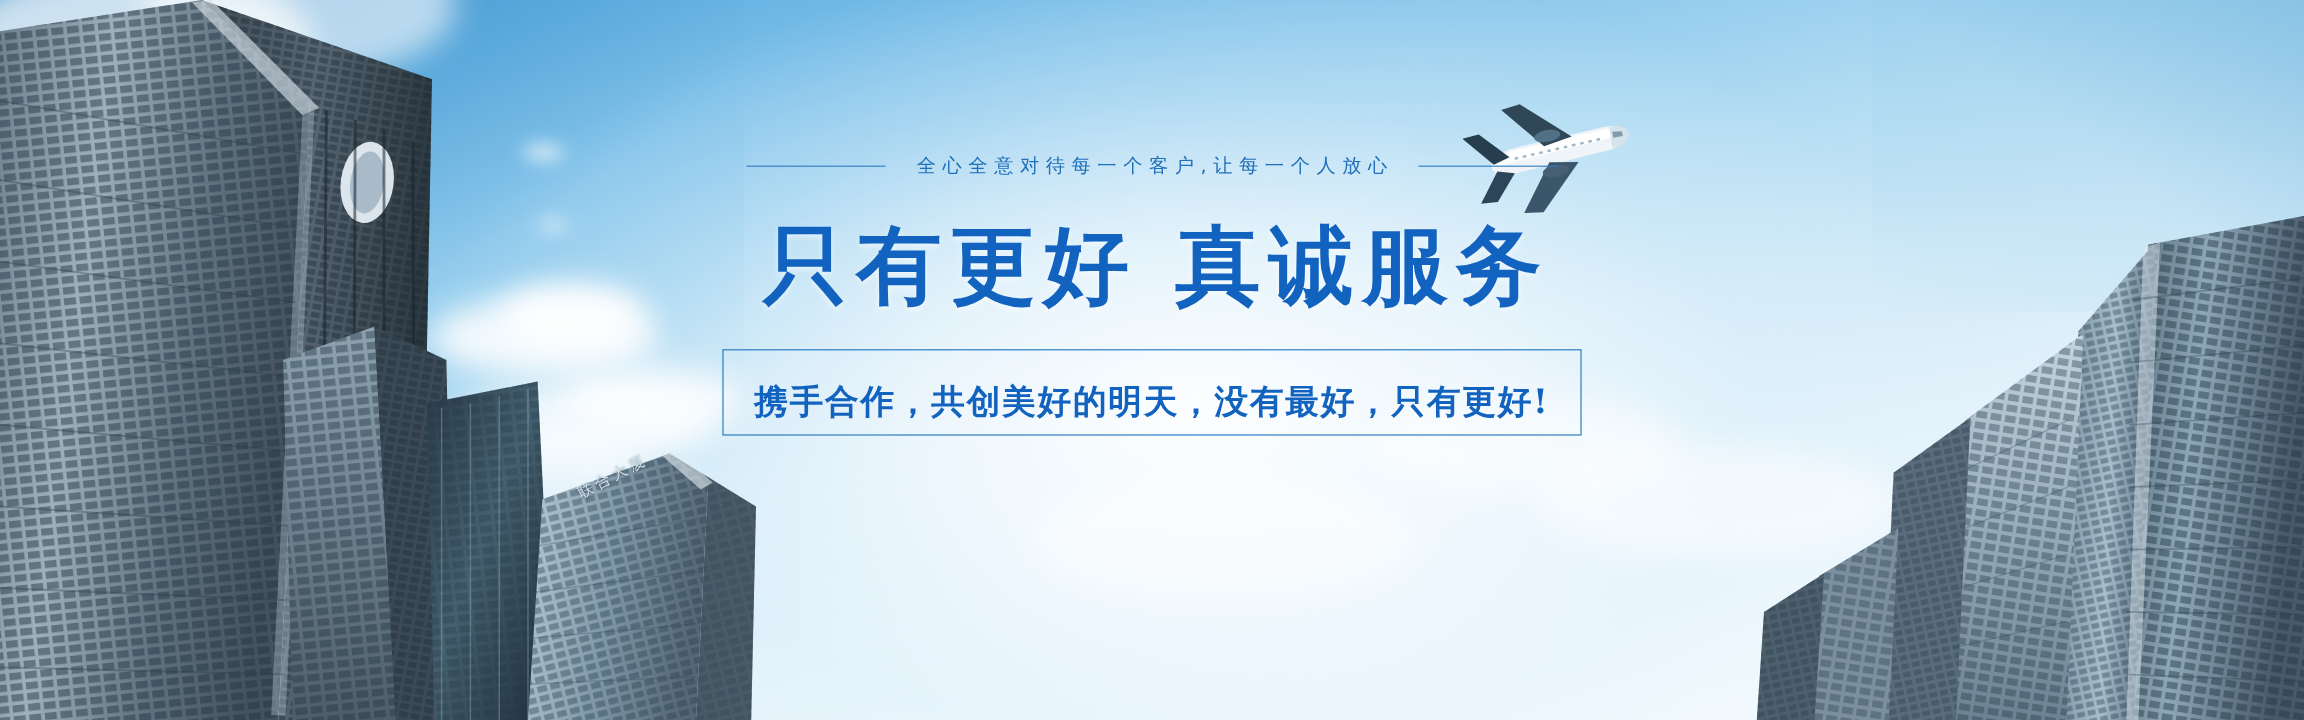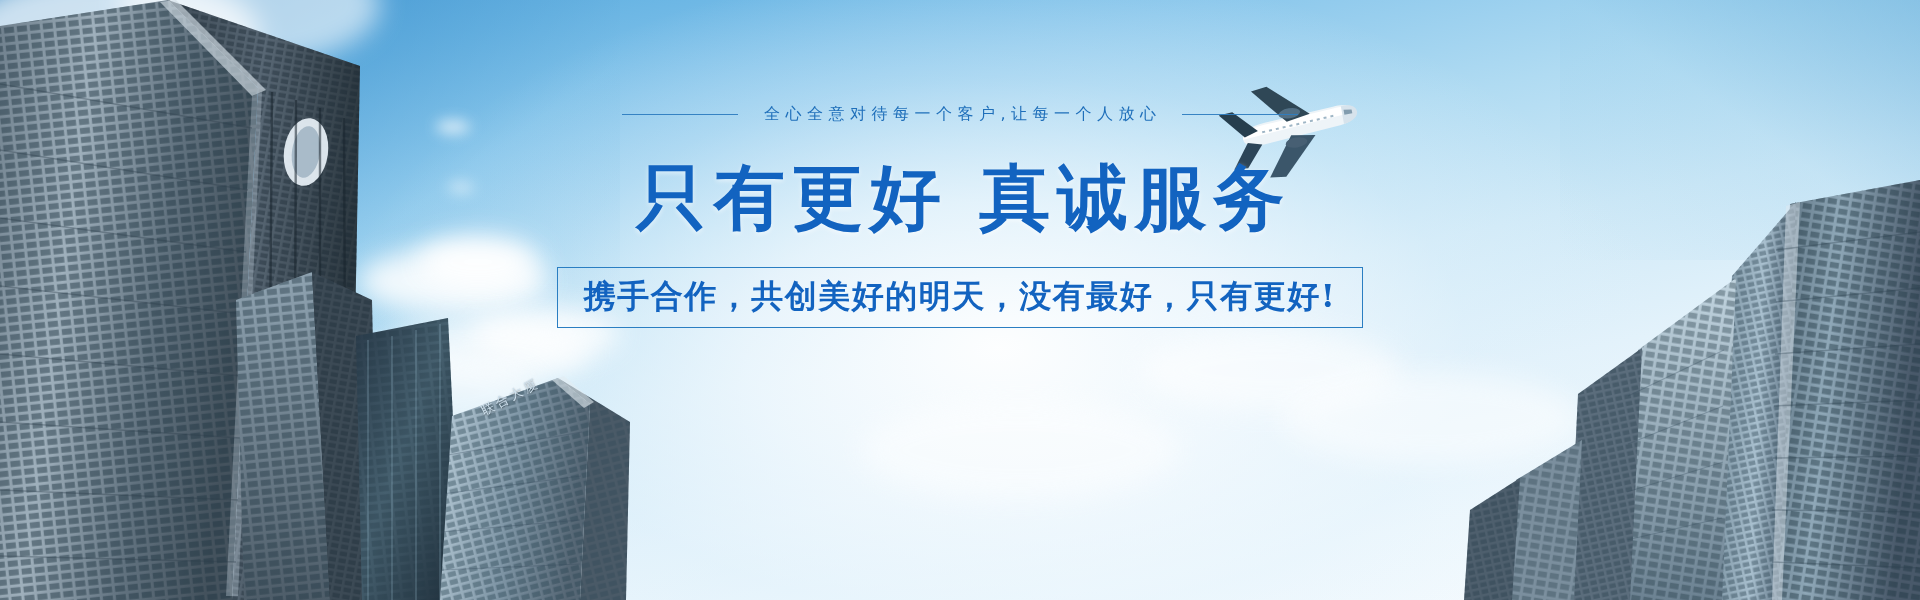--- a/index.html
+++ b/index.html
@@ -36,21 +36,21 @@
   .bld{ position:absolute; bottom:0; }
 
   
   .content{
     position:absolute; left:0; top:0; width:1920px; height:600px;
     display:flex; flex-direction:column; align-items:center;
     padding-top:104px; pointer-events:none;
   }
   .content > *{ pointer-events:auto; }
 
-  .tagline-row{ display:flex; align-items:center; gap:20px; }
+  .tagline-row{ display:flex; align-items:center; gap:20px;margin-top:24px; }
   .tl-line{ width:116px; height:0; border-top:1.6px solid #2f7dc0; opacity:.95; }
   .tagline{
     font-family:"DejaVu Sans","Liberation Sans",sans-serif;
     font-size:16px; letter-spacing:5.5px; color:#1f6fba; white-space:nowrap;
     text-indent:5.5px;
   }
 
   .headline{
     margin-top:37px;
     font-family:"DejaVu Serif","Liberation Serif",serif;
@@ -60,22 +60,22 @@
   }
 
   .subtitle-box{
     margin-top:34px;
     border:1.6px solid #2a7ec2;
     padding:12px 26px 13px 26px;
     background:rgba(255,255,255,.06);
   }
   .subtitle{
     font-family:"DejaVu Serif","Liberation Serif",serif;
-    font-weight:700; font-size:32px; line-height:1.05;
-    color:#1263c0; letter-spacing:1.5px; white-space:nowrap;
+    font-weight:700; font-size:28px; line-height:1.05;
+    color:#1263c0; letter-spacing:1.5px; white-space:nowrap;margin-top:16px;
   }
 
   .bld-label{
     position:absolute; left:478px; top:404px; width:92px;
     font-family:"DejaVu Sans","Liberation Sans",sans-serif;
     font-size:13px; letter-spacing:3px; color:#cfe1ee;
     transform:rotate(-28deg); transform-origin:left top;
     text-shadow:0 1px 2px rgba(0,0,0,.45);
     white-space:nowrap; pointer-events:none;
   }

